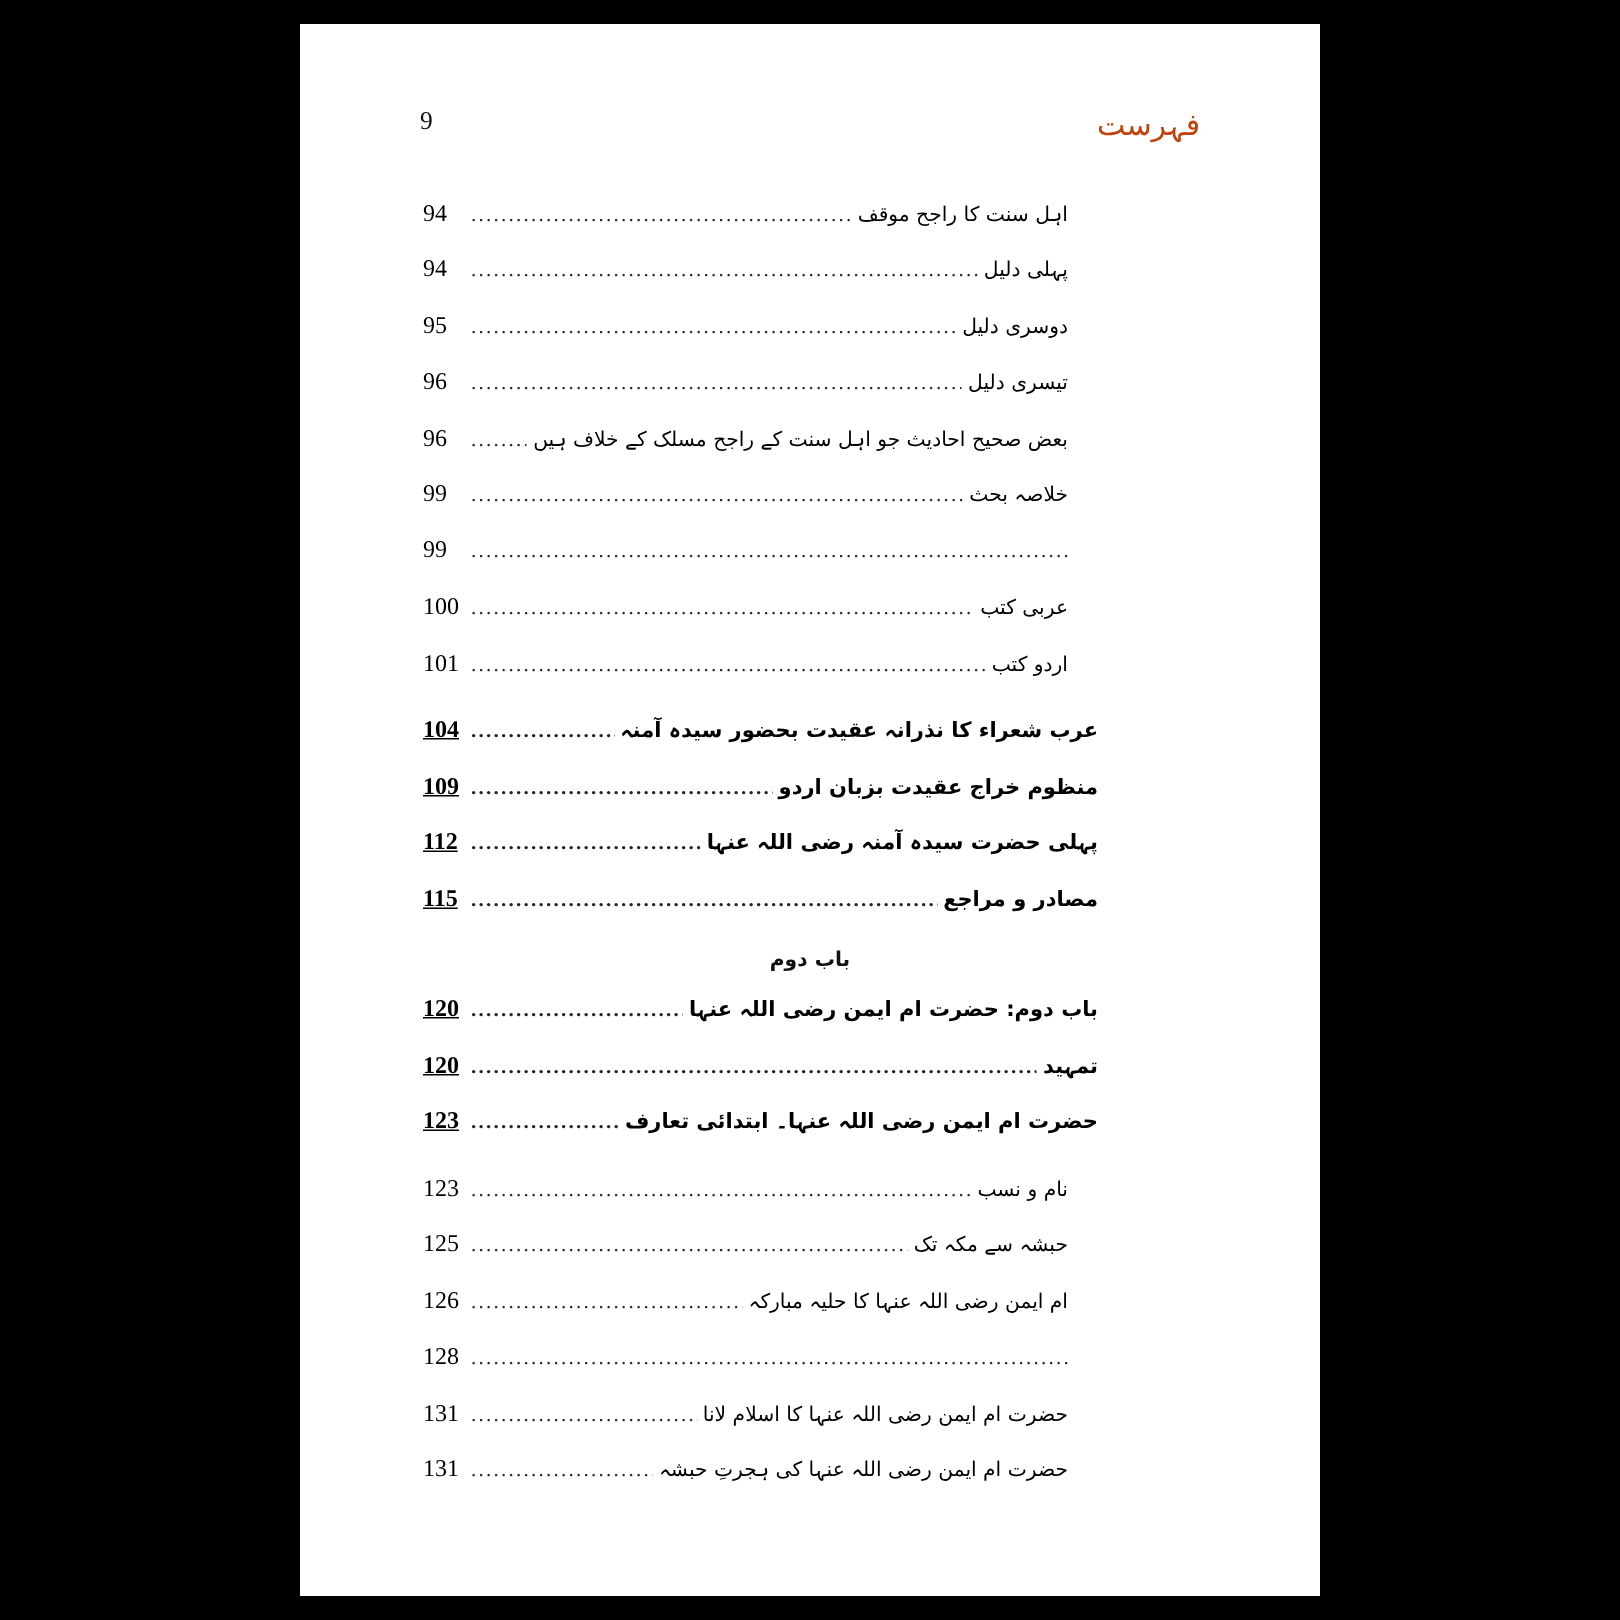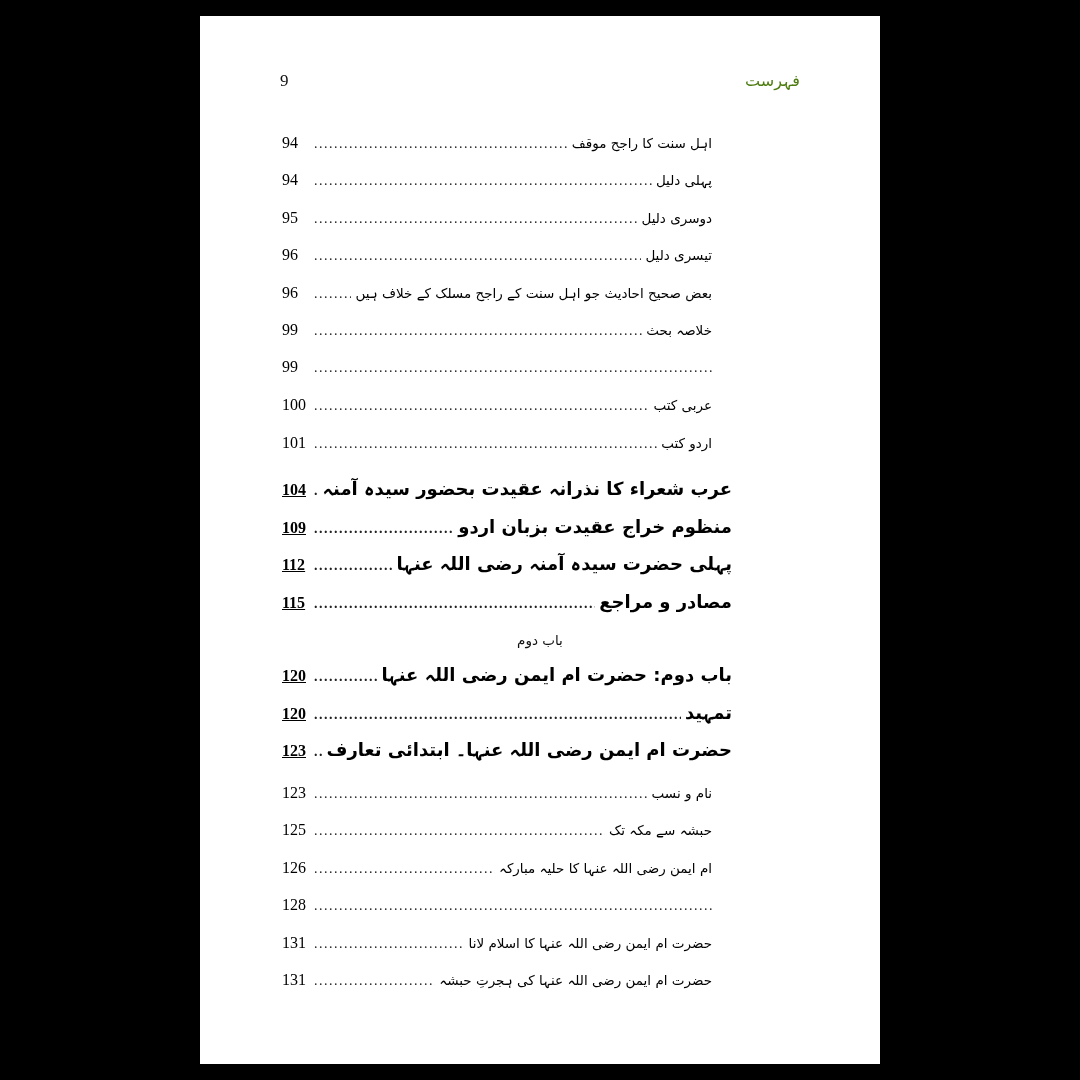--- a/index.html
+++ b/index.html
@@ -31,22 +31,22 @@
       top: 0;
       font-family: "Liberation Serif", serif;
       font-size: 17px;
       color: #111;
     }
     .running-title {
       position: absolute;
       right: 0;
       top: 0;
       font-family: "DejaVu Sans", sans-serif;
-      font-size: 16px;
-      color: #4d7c0f;
+      font-size: 20px;
+      color: #c2410c;
       direction: rtl;
       text-align: right;
     }
     .toc {
       position: absolute;
       left: 0;
       top: 0;
       width: 680px;
     }
     .entry {
@@ -83,38 +83,38 @@
     }
     .entry .num {
       font-family: "Liberation Serif", serif;
       font-size: 16px;
       color: #000000;
       padding-right: 4px;
       min-width: 28px;
     }
     .entry.bold .label {
       font-weight: bold;
-      font-size: 18px;
+      font-size: 14px;
     }
     .entry.bold .num {
       font-weight: bold;
       text-decoration: underline;
     }
     .entry.bold .dots {
       font-weight: bold;
     }
     .section-heading {
       position: absolute;
       top: 616px;
       left: 0;
       width: 680px;
       text-align: center;
       direction: rtl;
       font-family: "DejaVu Sans", sans-serif;
-      font-weight: normal;
+      font-weight: bold;
       font-size: 13.5px;
       color: #111;
     }
   </style>
 </head>
 <body>
 
 <div class="page">
   <div class="header">
     <span class="page-number">9</span>

